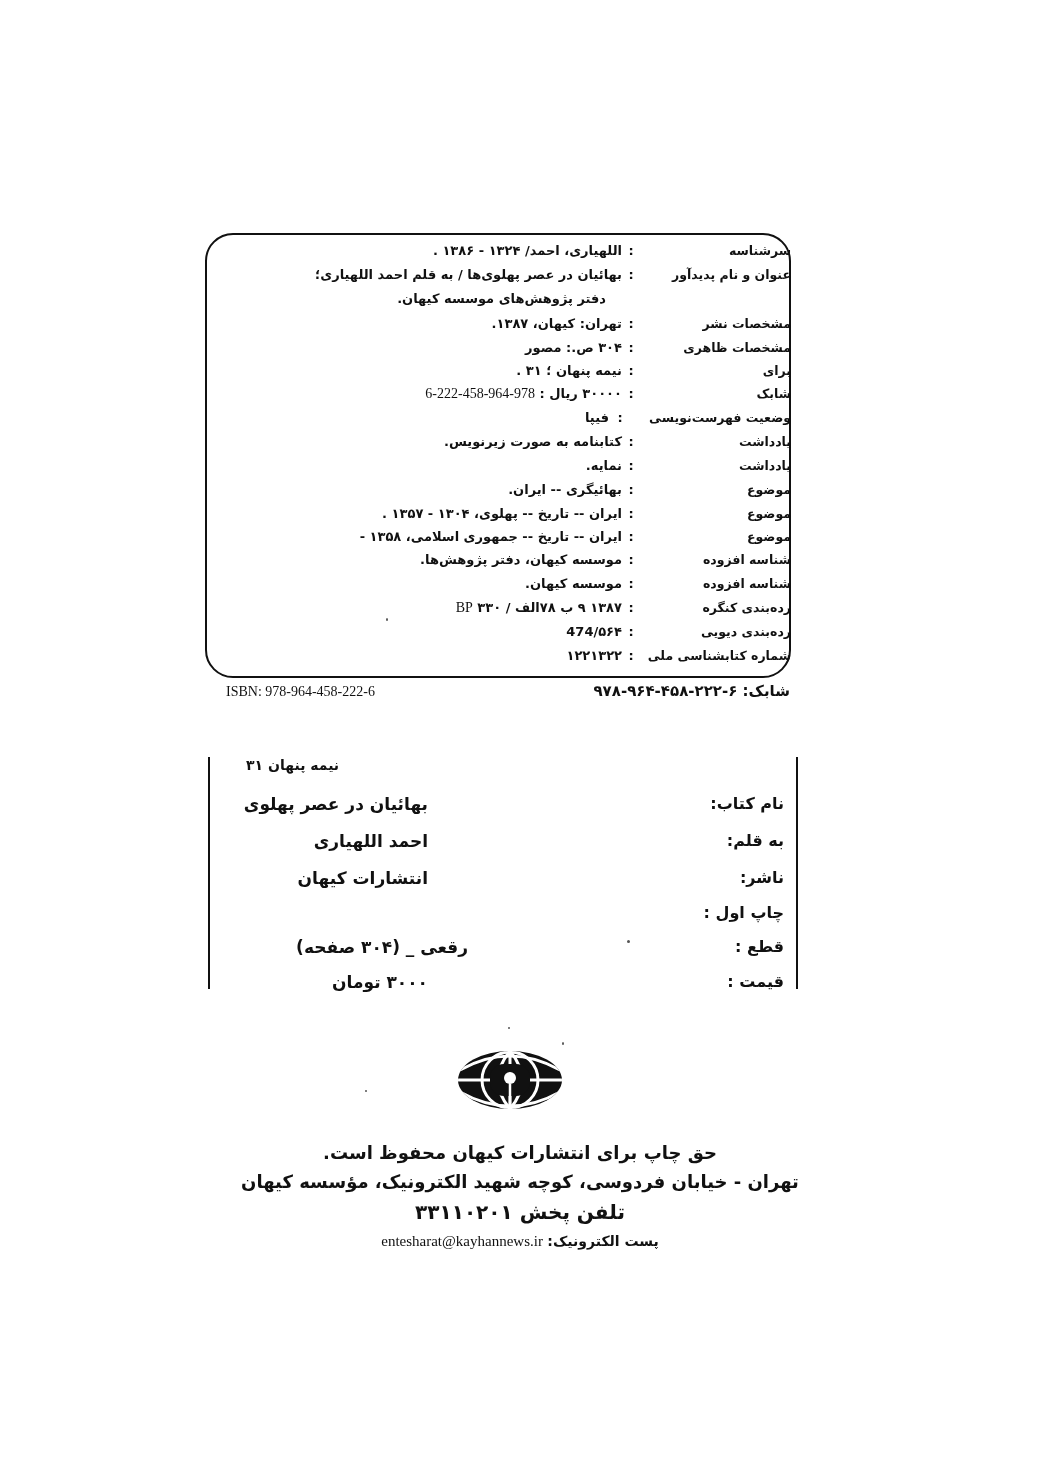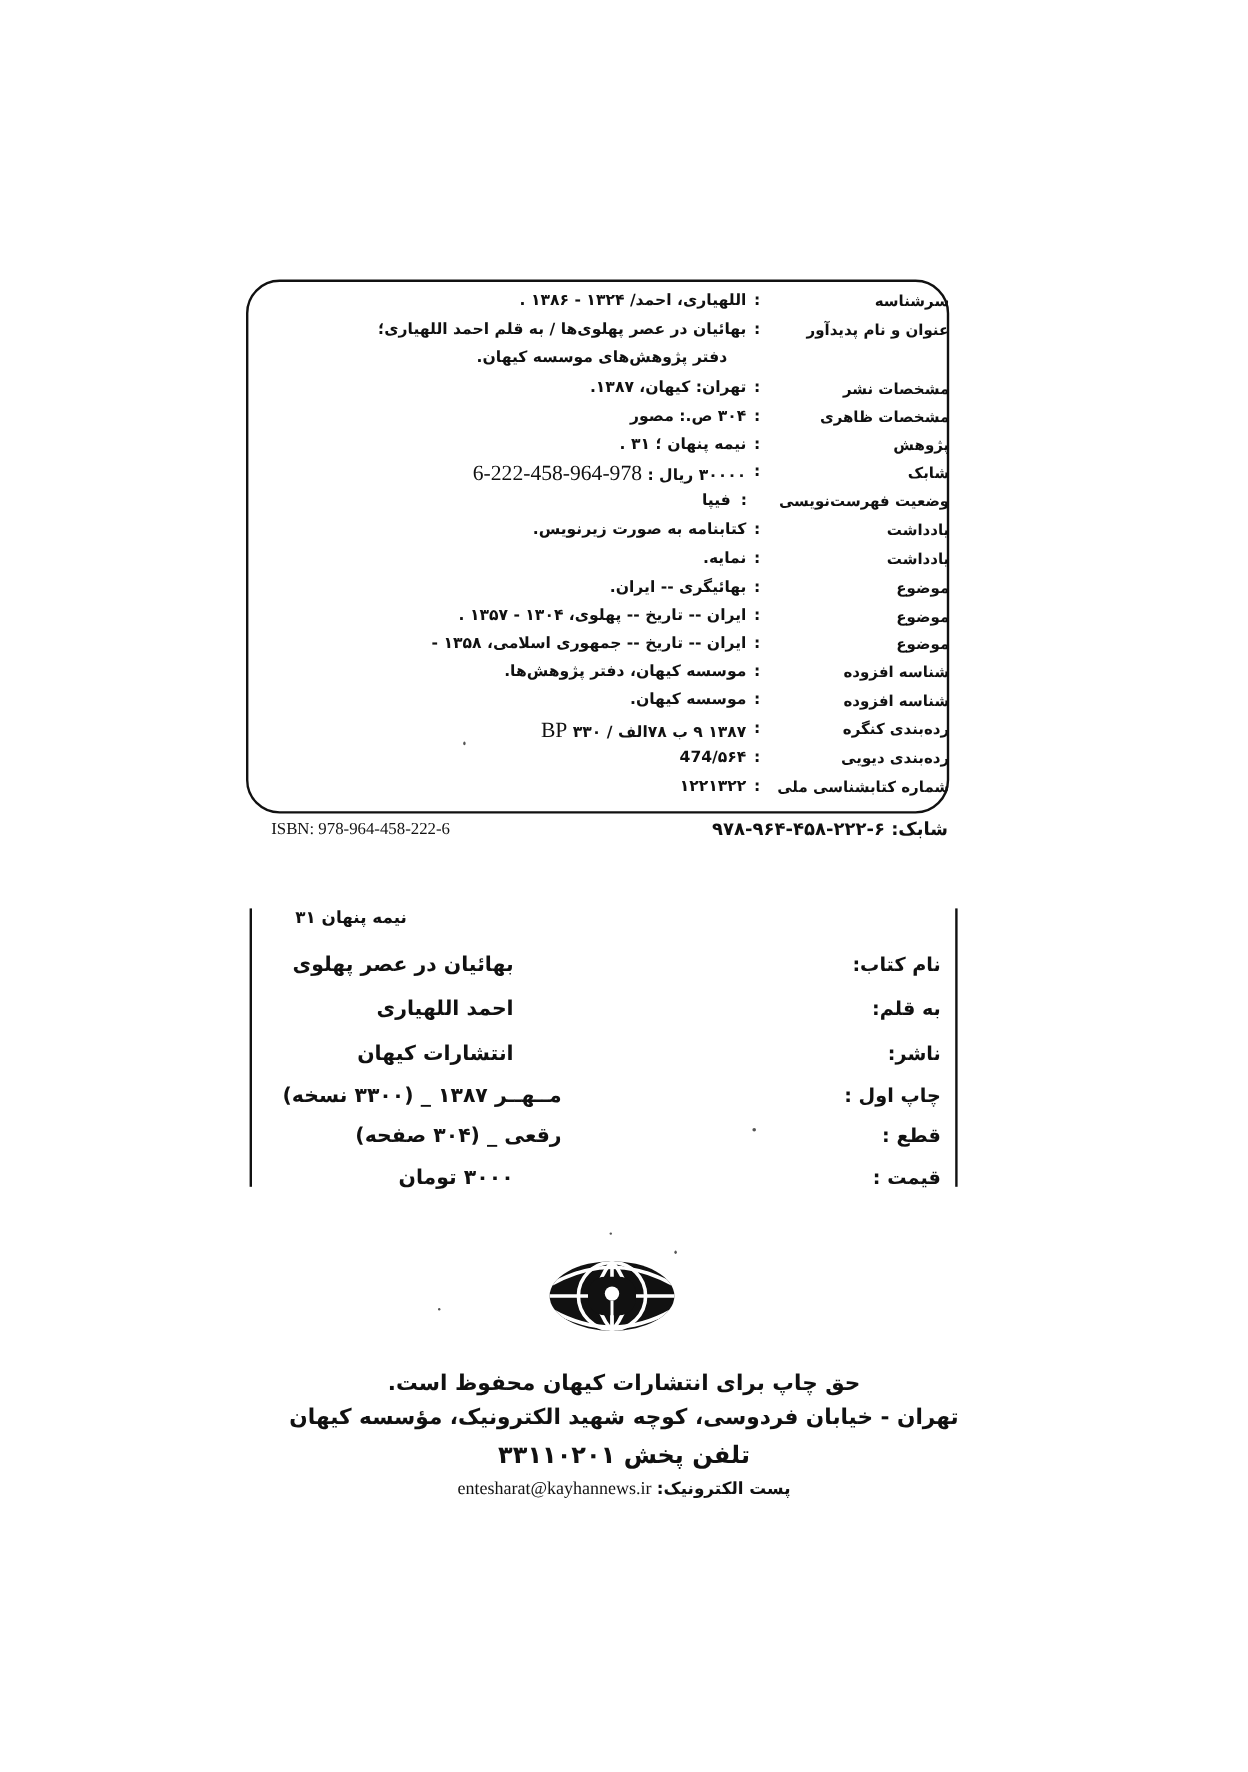--- a/index.html
+++ b/index.html
@@ -55,21 +55,21 @@
     position: absolute;
     right: 418px;           
     direction: rtl;
     text-align: left;
     font-size: 13px;
     font-weight: bold;
   }
   .cip-value .latin {
     font-family: "Liberation Serif", serif;
     font-weight: normal;
-    font-size: 18px;
+    font-size: 14px;
   }
 
   
   #isbn-latin {
     position: absolute;
     left: 226px;
     top: 684px;
     font-family: "Liberation Serif", serif;
     font-size: 14px;
   }
@@ -187,21 +187,21 @@
     <span class="cip-value">تهران: کیهان، ۱۳۸۷.</span>
   </div>
 
   <div class="cip-row" style="top:337px;left:0;width:1040px;">
     <span class="cip-label">مشخصات ظاهری</span>
     <span class="cip-colon">:</span>
     <span class="cip-value">۳۰۴ ص.: مصور</span>
   </div>
 
   <div class="cip-row" style="top:360px;left:0;width:1040px;">
-    <span class="cip-label">پژوهش</span>
+    <span class="cip-label">برای</span>
     <span class="cip-colon">:</span>
     <span class="cip-value">نیمه پنهان ؛ ۳۱ .</span>
   </div>
 
   <div class="cip-row" style="top:383px;left:0;width:1040px;">
     <span class="cip-label">شابک</span>
     <span class="cip-colon">:</span>
     <span class="cip-value">
       <span>۳۰۰۰۰ ریال :</span>
       <span class="latin">978-964-458-222-6</span>
@@ -295,21 +295,20 @@
 <div class="colo-row" style="top:827px;">
   <span class="colo-label">به قلم:</span>
   <span class="colo-value">احمد اللهیاری</span>
 </div>
 <div class="colo-row" style="top:864px;">
   <span class="colo-label">ناشر:</span>
   <span class="colo-value">انتشارات کیهان</span>
 </div>
 <div class="colo-row" style="top:899px;">
   <span class="colo-label">چاپ اول :</span>
-  <span class="colo-value wide">مــهــر ۱۳۸۷ _ (۳۳۰۰ نسخه)</span>
 </div>
 <div class="colo-row" style="top:933px;">
   <span class="colo-label">قطع :</span>
   <span class="colo-value wide">رقعی _ (۳۰۴ صفحه)</span>
 </div>
 <div class="colo-row" style="top:968px;">
   <span class="colo-label">قیمت :</span>
   <span class="colo-value">۳۰۰۰ تومان</span>
 </div>
 

